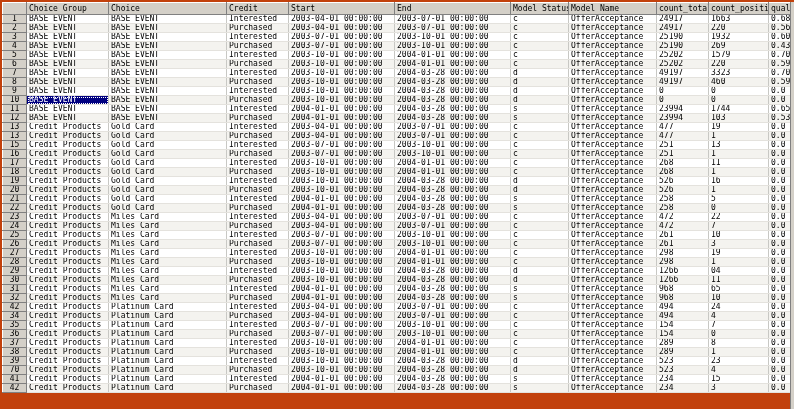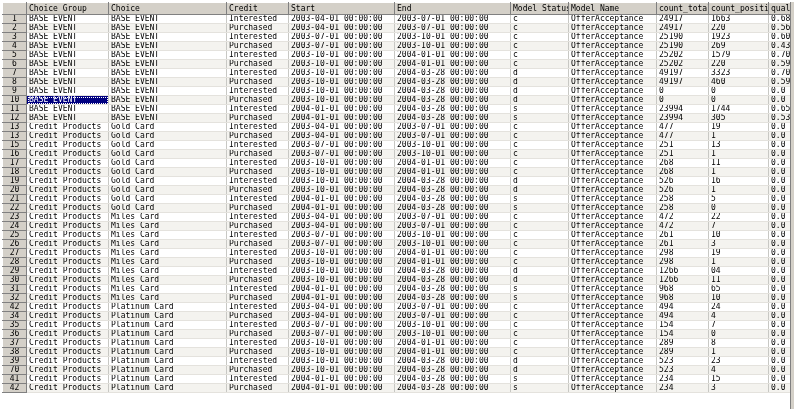--- a/index.html
+++ b/index.html
@@ -5,21 +5,21 @@
   * { box-sizing: border-box; }
   html, body {
     margin: 0; padding: 0;
     width: 794px; height: 409px;
     overflow: hidden;
     background: #d4d0c8;
     font-family: "DejaVu Sans Mono", monospace;
   }
   #grid-app {
     width: 794px; height: 409px;
-    background: #ffffff;
+    background: #c2410c;
     padding: 2px 4px 0 2px;
     position: relative;
   }
   table.grid {
     border-collapse: collapse;
     table-layout: fixed;
     width: 790px;
     font-size: 8px;
     line-height: 1;
   }
@@ -153,21 +153,21 @@
         <tr>
           <td class="rownum">3</td>
           <td>BASE EVENT</td>
           <td>BASE EVENT</td>
           <td>Interested</td>
           <td>2003-07-01 00:00:00</td>
           <td>2003-10-01 00:00:00</td>
           <td>c</td>
           <td>OfferAcceptance</td>
           <td>25190</td>
-          <td>1923</td>
+          <td>1932</td>
           <td>0.60504047764960872</td>
         </tr>
         <tr class="alt">
           <td class="rownum">4</td>
           <td>BASE EVENT</td>
           <td>BASE EVENT</td>
           <td>Purchased</td>
           <td>2003-07-01 00:00:00</td>
           <td>2003-10-01 00:00:00</td>
           <td>c</td>
@@ -270,21 +270,21 @@
         <tr class="alt">
           <td class="rownum">12</td>
           <td>BASE EVENT</td>
           <td>BASE EVENT</td>
           <td>Purchased</td>
           <td>2004-01-01 00:00:00</td>
           <td>2004-03-28 00:00:00</td>
           <td>s</td>
           <td>OfferAcceptance</td>
           <td>23994</td>
-          <td>305</td>
+          <td>103</td>
           <td>0.53368073701858521</td>
         </tr>
         <tr>
           <td class="rownum">13</td>
           <td>Credit Products</td>
           <td>Gold Card</td>
           <td>Interested</td>
           <td>2003-04-01 00:00:00</td>
           <td>2003-07-01 00:00:00</td>
           <td>c</td>

